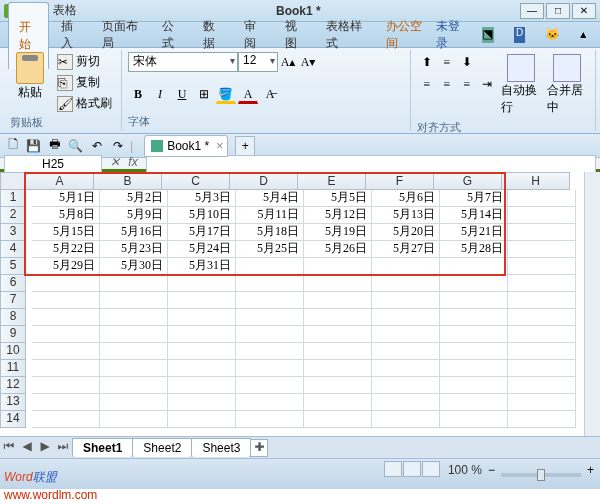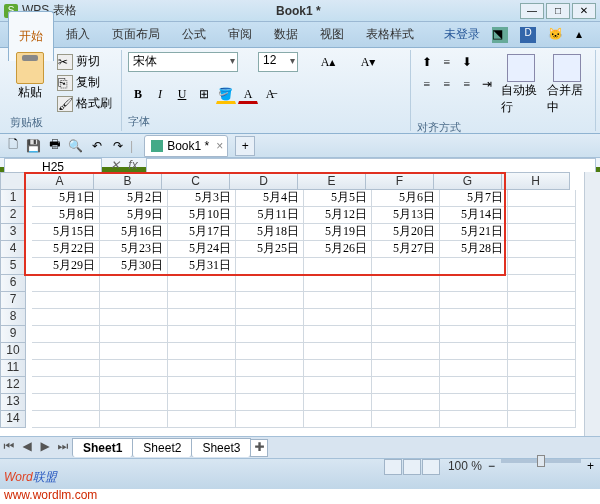--- a/index.html
+++ b/index.html
@@ -7,64 +7,64 @@
 .titlebar{height:22px;background:linear-gradient(#d9e8f5,#c5dff0);display:flex;align-items:center;padding:0 4px;border-bottom:1px solid #9bb8d3}
 .titlebar .logo{width:14px;height:14px;background:#5ea832;border-radius:2px;color:#fff;font-size:10px;text-align:center;line-height:14px;margin-right:4px}
 .titlebar .app{color:#333;font-size:12px}
 .titlebar .doc{flex:1;text-align:center;color:#333;font-weight:bold}
 .winbtns{display:flex;gap:2px}
 .winbtn{width:24px;height:16px;border:1px solid #8aa;background:#e8f0f8;text-align:center;line-height:14px;font-size:10px;cursor:pointer}
 .ribbon-tabs{height:26px;background:linear-gradient(#c8e0f2,#b8d4ea);display:flex;align-items:center;padding:0 8px;gap:2px;border-bottom:1px solid #8fb3d1}
 .tab{padding:16px 10px;color:#333;cursor:pointer;border-radius:3px 3px 0 0}
 .tab.active{background:#f5f9fc;border:1px solid #8fb3d1;border-bottom:none;color:#b85a00;position:relative;top:1px}
 .tab.office{color:#b85a00}
-.ribbon-right{margin-left:auto;display:flex;gap:12px;align-items:center}
+.ribbon-right{margin-left:auto;display:flex;gap:20px;align-items:center}
 .rico{width:16px;height:16px;display:inline-block}
 .ribbon{height:86px;background:linear-gradient(#f0f6fb,#dae9f5);display:flex;border-bottom:1px solid #8fb3d1;padding:2px 4px}
 .group{border-right:1px solid #b8ceE0;padding:2px 6px;display:flex;flex-direction:column;justify-content:space-between}
 .group-label{text-align:left;color:#4a6a88;font-size:11px;margin-top:2px}
 .clip-top{display:flex;gap:4px}
 .paste{display:flex;flex-direction:column;align-items:center;width:40px;cursor:pointer}
 .paste-ico{width:28px;height:32px;background:#f8d898;border:1px solid #c89838;border-radius:2px;position:relative}
 .paste-ico:before{content:"";position:absolute;top:2px;left:5px;width:16px;height:6px;background:#888;border-radius:2px}
 .clip-side{display:flex;flex-direction:column;gap:2px}
 .clip-btn{display:flex;align-items:center;gap:3px;padding:1px 3px;cursor:pointer}
 .ico16{width:16px;height:16px;display:inline-block;border:1px solid #998;background:#eee}
-.font-top{display:flex;gap:20px;align-items:flex-end}
+.font-top{display:flex;gap:0;align-items:flex-end}
 .sel{border:1px solid #8aa;background:#fff;height:20px;padding:0 14px 0 4px;position:relative;cursor:pointer}
 .sel:after{content:"▾";position:absolute;right:2px;top:2px;font-size:10px;color:#555}
 .font-bot{display:flex;gap:2px;align-items:center;margin-top:4px}
 .fbtn{width:20px;height:20px;border:1px solid transparent;text-align:center;line-height:18px;cursor:pointer;font-family:"Times New Roman"}
 .align-btn{width:44px;display:flex;flex-direction:column;align-items:center;cursor:pointer;padding:2px}
 .align-ico{width:28px;height:28px;border:1px solid #88a;background:#e8f0ff}
 .qat{height:24px;background:linear-gradient(#e0ecf6,#cde0ef);display:flex;align-items:center;padding:0 4px;gap:3px;border-bottom:1px solid #a5c0d8}
 .qbtn{width:18px;height:18px;cursor:pointer;display:flex;align-items:center;justify-content:center}
 .doctab{height:22px;background:#fff;border:1px solid #a5b8cc;border-radius:3px 3px 0 0;padding:0 18px 0 6px;display:flex;align-items:center;position:relative;margin-left:8px}
 .doctab .x{position:absolute;right:4px;color:#888;cursor:pointer}
 .addtab{width:20px;height:20px;border:1px solid #a5b8cc;background:#e8f0f8;text-align:center;line-height:18px;margin-left:4px;cursor:pointer}
-.formula-bar{height:14px;background:#eef4fa;display:flex;border-bottom:5px solid #4d7c0f}
+.formula-bar{height:14px;background:#eef4fa;display:flex;align-items:center;border-bottom:3px solid #4d7c0f}
 .namebox{width:98px;border:1px solid #b0c4d8;background:#fff;height:18px;padding:0 4px;margin:0 4px;text-align:center;line-height:16px}
 .fx-btn{width:18px;height:18px;text-align:center;cursor:pointer;color:#666;font-style:italic}
 .fx-input{flex:1;height:18px;border:1px solid #b0c4d8;background:#fff;margin:0 4px}
 .grid-area{position:relative;height:264px;overflow:hidden;background:#fff}
 .corner{position:absolute;left:0;top:0;width:26px;height:18px;background:#e8eef4;border:1px solid #b0c0d0}
 .colheads{position:absolute;left:26px;top:0;height:18px;display:flex}
 .ch{width:68px;height:18px;background:linear-gradient(#f4f8fb,#e0e8f0);border:1px solid #b0c0d0;border-left:none;text-align:center;line-height:16px;color:#333}
 .rowheads{position:absolute;left:0;top:18px;display:flex;flex-direction:column}
 .rh{width:26px;height:17px;background:linear-gradient(90deg,#f4f8fb,#e0e8f0);border:1px solid #b0c0d0;border-top:none;text-align:center;line-height:15px;color:#333}
 .cells{position:absolute;left:32px;top:18px}
 .row{display:flex}
 .cell{width:68px;height:17px;border-right:1px solid #d0d8e0;border-bottom:1px solid #d0d8e0;text-align:right;padding-right:4px;line-height:15px;font-family:SimSun;font-size:12px}
 .redbox{position:absolute;border:2px solid #e03020;pointer-events:none}
 .vscroll{position:absolute;right:0;top:0;width:16px;height:100%;background:#e8eef4;border-left:1px solid #c0ccd8}
 .sheet-bar{height:22px;background:#d8e4f0;display:flex;align-items:center;border-top:1px solid #a5c0d8}
 .nav-btn{width:18px;height:18px;text-align:center;cursor:pointer;color:#555}
 .sheet-tab{background:#fff;border:1px solid #a0b4c8;border-bottom:none;padding:2px 10px;cursor:pointer;border-radius:0 0 3px 3px;margin-right:-1px}
 .sheet-tab.active{font-weight:bold}
-.status{height:31px;background:linear-gradient(#d8e6f2,#c0d6e8);display:flex;align-items:flex-start;padding:0 6px;border-top:1px solid #a5c0d8}
+.status{height:31px;background:linear-gradient(#d8e6f2,#c0d6e8);display:flex;align-items:flex-end;padding:12px 6px;border-top:1px solid #a5c0d8}
 .watermark{position:absolute;left:4px;bottom:18px;font-size:20px;font-weight:normal;font-style:italic}
 .wm1{color:#e04020}.wm2{color:#2858c0}
 .url{position:absolute;left:4px;bottom:2px;color:#d02800;font-size:12px}
 .views{display:flex;margin-left:auto;gap:1px}
 .vbtn{width:18px;height:16px;border:1px solid #a0b4c8;background:#e8f0f8;cursor:pointer}
 .zoom{margin-left:8px;color:#333}
 .slider{width:80px;height:4px;background:#b0c4d8;margin:0 6px;position:relative}
 .slider-h{width:8px;height:12px;background:#e0e8f0;border:1px solid #888;position:absolute;left:36px;top:-4px}
 </style>
 </head>
@@ -79,24 +79,25 @@
     <div class="winbtn">□</div>
     <div class="winbtn">✕</div>
   </div>
 </div>
 
 <div class="ribbon-tabs">
   <div class="tab active">开始</div>
   <div class="tab">插入</div>
   <div class="tab">页面布局</div>
   <div class="tab">公式</div>
+  <div class="tab">数据</div>
   <div class="tab">审阅</div>
-  <div class="tab">数据</div>
   <div class="tab">视图</div>
   <div class="tab">表格样式</div>
+  <div class="tab office">办公空间</div>
   <div class="ribbon-right">
     <span style="color:#2a5a9a;cursor:pointer">未登录</span>
     <span class="rico" style="background:#6a9">⬔</span>
     <span class="rico" style="background:#36a;color:#fff;text-align:center;font-size:10px">D</span>
     <span class="rico">🐱</span>
     <span class="rico">▴</span>
   </div>
 </div>
 
 <div class="ribbon">

